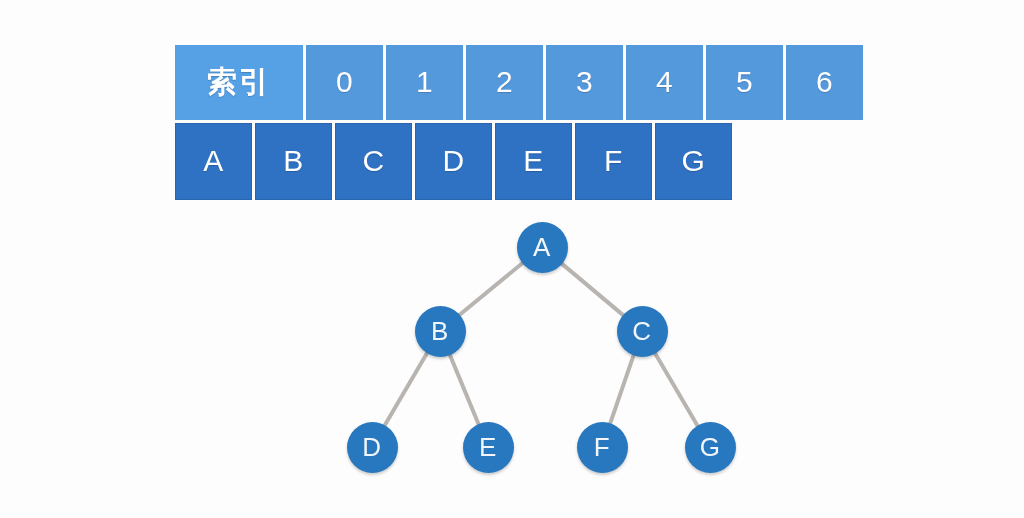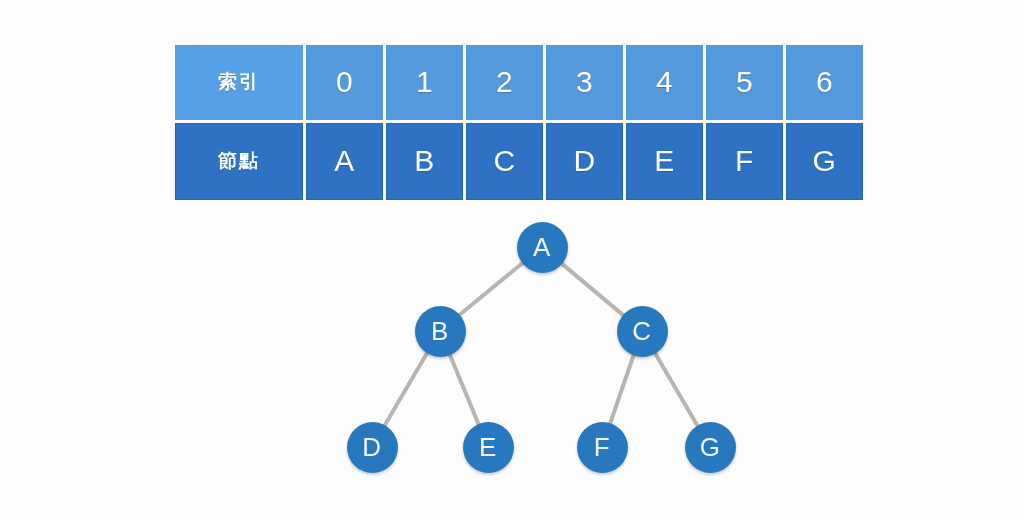--- a/index.html
+++ b/index.html
@@ -41,21 +41,21 @@
     font-size: 30px;
     font-weight: 400;
     letter-spacing: 0.5px;
     text-shadow: 0 1px 1px rgba(0,0,0,0.18);
     margin-right: 3px;
     flex: 0 0 77px;
   }
   .cell:last-child { margin-right: 0; }
   .cell.label-cell {
     flex: 0 0 128px;
-    font-size: 19px;
+    font-size: 30px;
     font-weight: 700;
     letter-spacing: 2px;
   }
   .row-index .cell {
     background: #5599dd;
     margin-bottom: 3px;
   }
   .row-index .cell.label-cell {
     background: #56a0e6;
   }
@@ -111,21 +111,20 @@
       <div class="cell">0</div>
       <div class="cell">1</div>
       <div class="cell">2</div>
       <div class="cell">3</div>
       <div class="cell">4</div>
       <div class="cell">5</div>
       <div class="cell">6</div>
     </div>
 
     <div class="table-row row-node">
-      <div class="cell label-cell">節點</div>
       <div class="cell">A</div>
       <div class="cell">B</div>
       <div class="cell">C</div>
       <div class="cell">D</div>
       <div class="cell">E</div>
       <div class="cell">F</div>
       <div class="cell">G</div>
     </div>
 
   </div>

